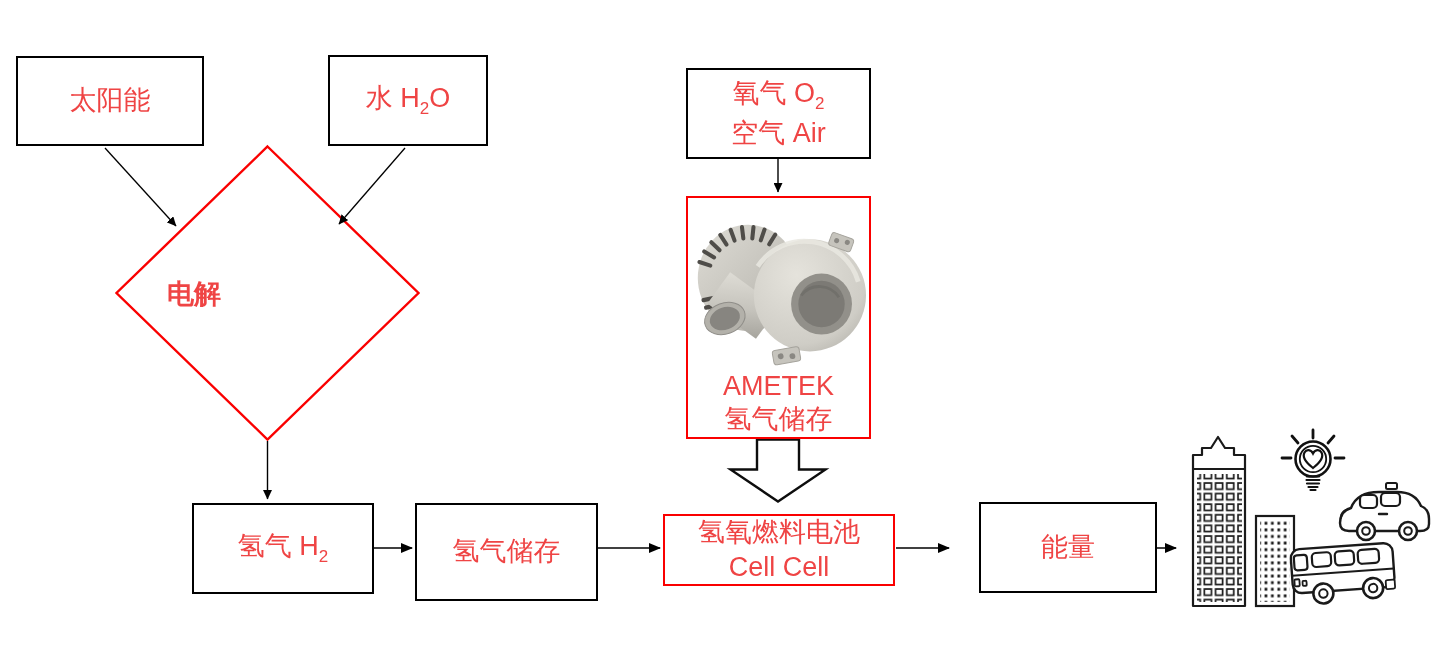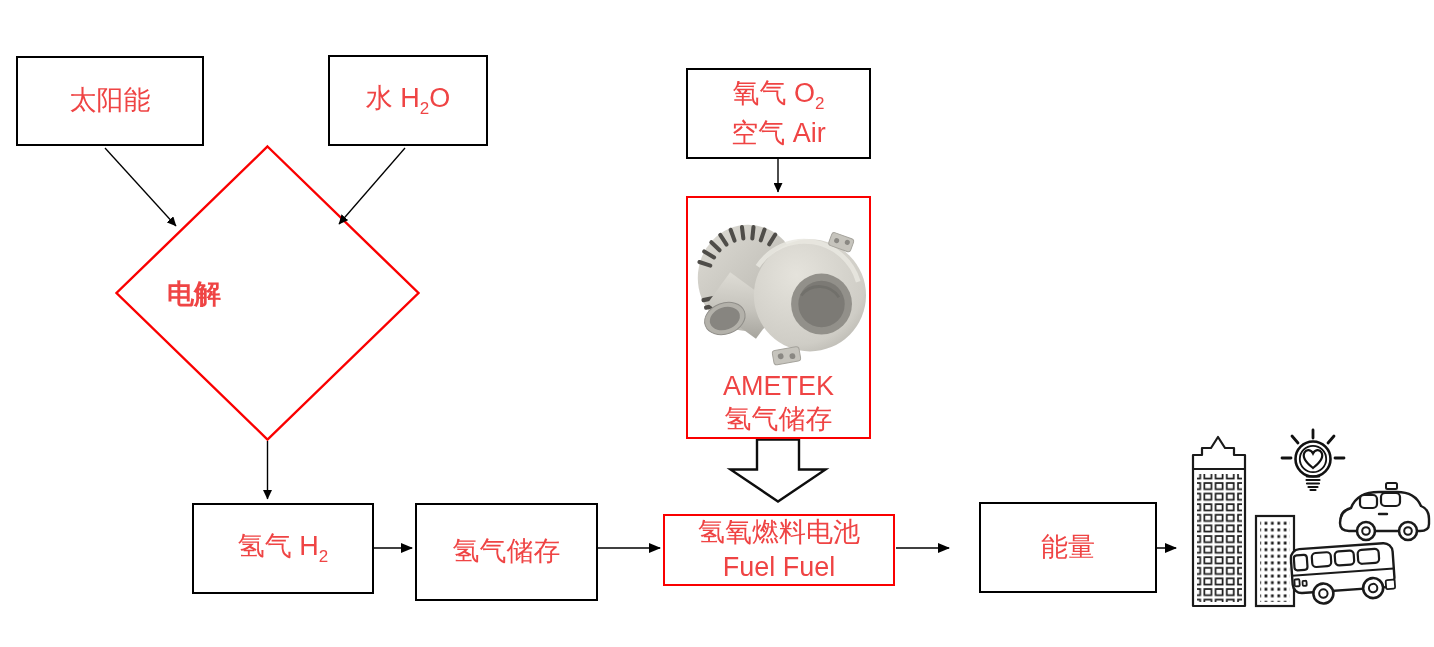--- a/index.html
+++ b/index.html
@@ -143,21 +143,21 @@
   <div class="box" id="box-hydrogen">
     <div><span>氢气 H</span><span class="sub">2</span></div>
   </div>
 
   <div class="box" id="box-storage">
     <div>氢气储存</div>
   </div>
 
   <div class="box red" id="box-fuelcell">
     <div>氢氧燃料电池</div>
-    <div>Fuel Fuel</div>
+    <div>Cell Cell</div>
   </div>
 
   <div class="box" id="box-energy">
     <div>能量</div>
   </div>
 
   <svg class="layer" style="left:1180px;top:428px;" width="254" height="190" viewBox="0 0 254 190">
     <defs>
       <pattern id="winpat" width="11.2" height="10.6" patternUnits="userSpaceOnUse">
         <rect x="2" y="2" width="7" height="6.2" fill="#ffffff" stroke="#1a1a1a" stroke-width="1.7"></rect>

